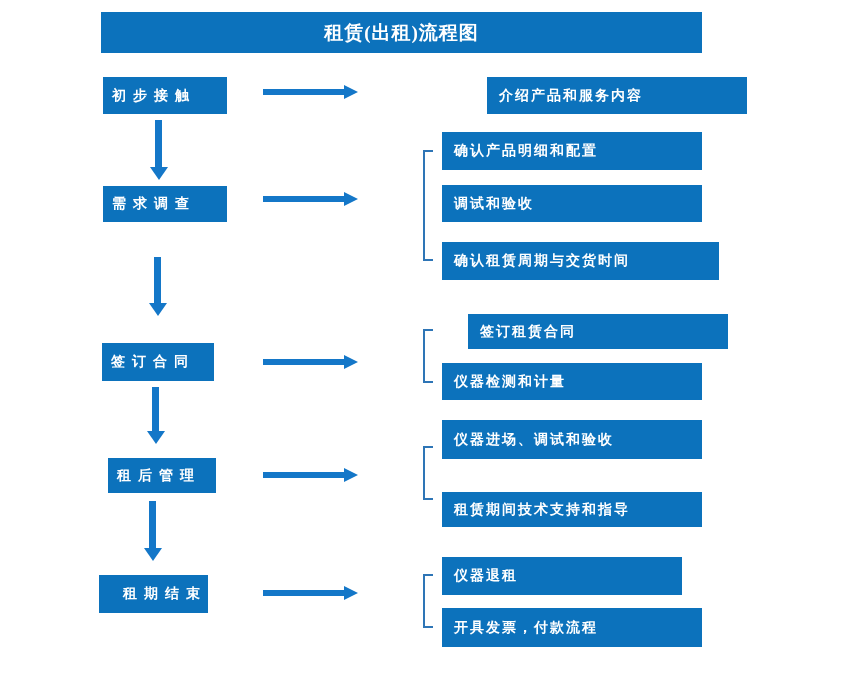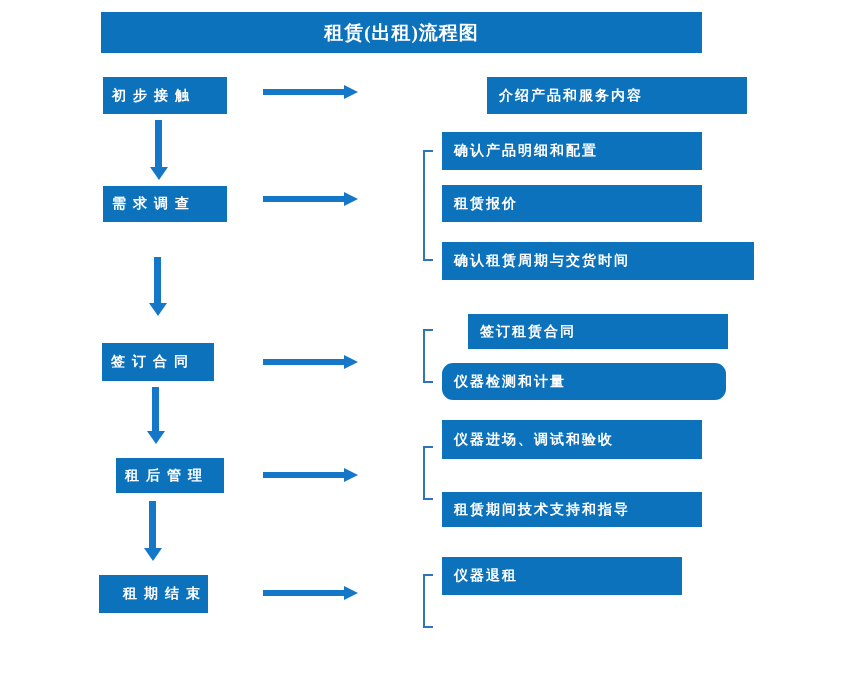--- a/index.html
+++ b/index.html
@@ -87,21 +87,21 @@
 
   <div class="box left-box" style="left:103px; top:77px; width:124px; height:37px;">
     <span>初步接触</span>
   </div>
   <div class="box left-box" style="left:103px; top:186px; width:124px; height:36px;">
     <span>需求调查</span>
   </div>
   <div class="box left-box" style="left:102px; top:343px; width:112px; height:38px;">
     <span>签订合同</span>
   </div>
-  <div class="box left-box" style="left:116px; top:458px; width:108px; height:35px;">
+  <div class="box left-box" style="left:108px; top:458px; width:108px; height:35px;">
     <span>租后管理</span>
   </div>
   <div class="box left-box" style="left:99px; top:575px; width:109px; height:38px;padding-left:24px;">
     <span>租期结束</span>
   </div>
 
   <div class="varrow" style="left:150px; top:120px; height:60px;">
     <div class="shaft" style="height:48px;"></div>
     <div class="head"></div>
   </div>
@@ -144,34 +144,37 @@
   <div class="bracket" style="left:423px; top:446px; height:54px;"></div>
   <div class="bracket" style="left:423px; top:574px; height:54px;"></div>
 
   <div class="box right-box" style="left:442px; top:77px; width:260px; height:37px;margin-left:45px;">
     <span>介绍产品和服务内容</span>
   </div>
   <div class="box right-box" style="left:442px; top:132px; width:260px; height:38px;padding-left:12px;">
     <span>确认产品明细和配置</span>
   </div>
   <div class="box right-box" style="left:442px; top:185px; width:260px; height:37px;">
-    <span>租赁报价</span>
+    <span>调试和验收</span>
   </div>
-  <div class="box right-box" style="left:442px; top:242px; width:312px; height:38px;">
+  <div class="box right-box" style="left:442px; top:242px; width:277px; height:38px;">
     <span>确认租赁周期与交货时间</span>
   </div>
   <div class="box right-box" style="left:468px; top:314px; width:260px; height:35px;">
     <span>签订租赁合同</span>
   </div>
-  <div class="box right-box" style="left:442px; top:363px; width:284px; height:37px;border-radius:11px;">
+  <div class="box right-box" style="left:442px; top:363px; width:260px; height:37px;">
     <span>仪器检测和计量</span>
   </div>
   <div class="box right-box" style="left:442px; top:492px; width:260px; height:35px;">
     <span>租赁期间技术支持和指导</span>
   </div>
   <div class="box right-box" style="left:442px; top:420px; width:260px; height:39px;">
     <span>仪器进场、调试和验收</span>
   </div>
   <div class="box right-box" style="left:442px; top:557px; width:240px; height:38px;">
     <span>仪器退租</span>
   </div>
+  <div class="box right-box" style="left:442px; top:608px; width:260px; height:39px;">
+    <span>开具发票，付款流程</span>
+  </div>
 
 </div>
 
 </body></html>

